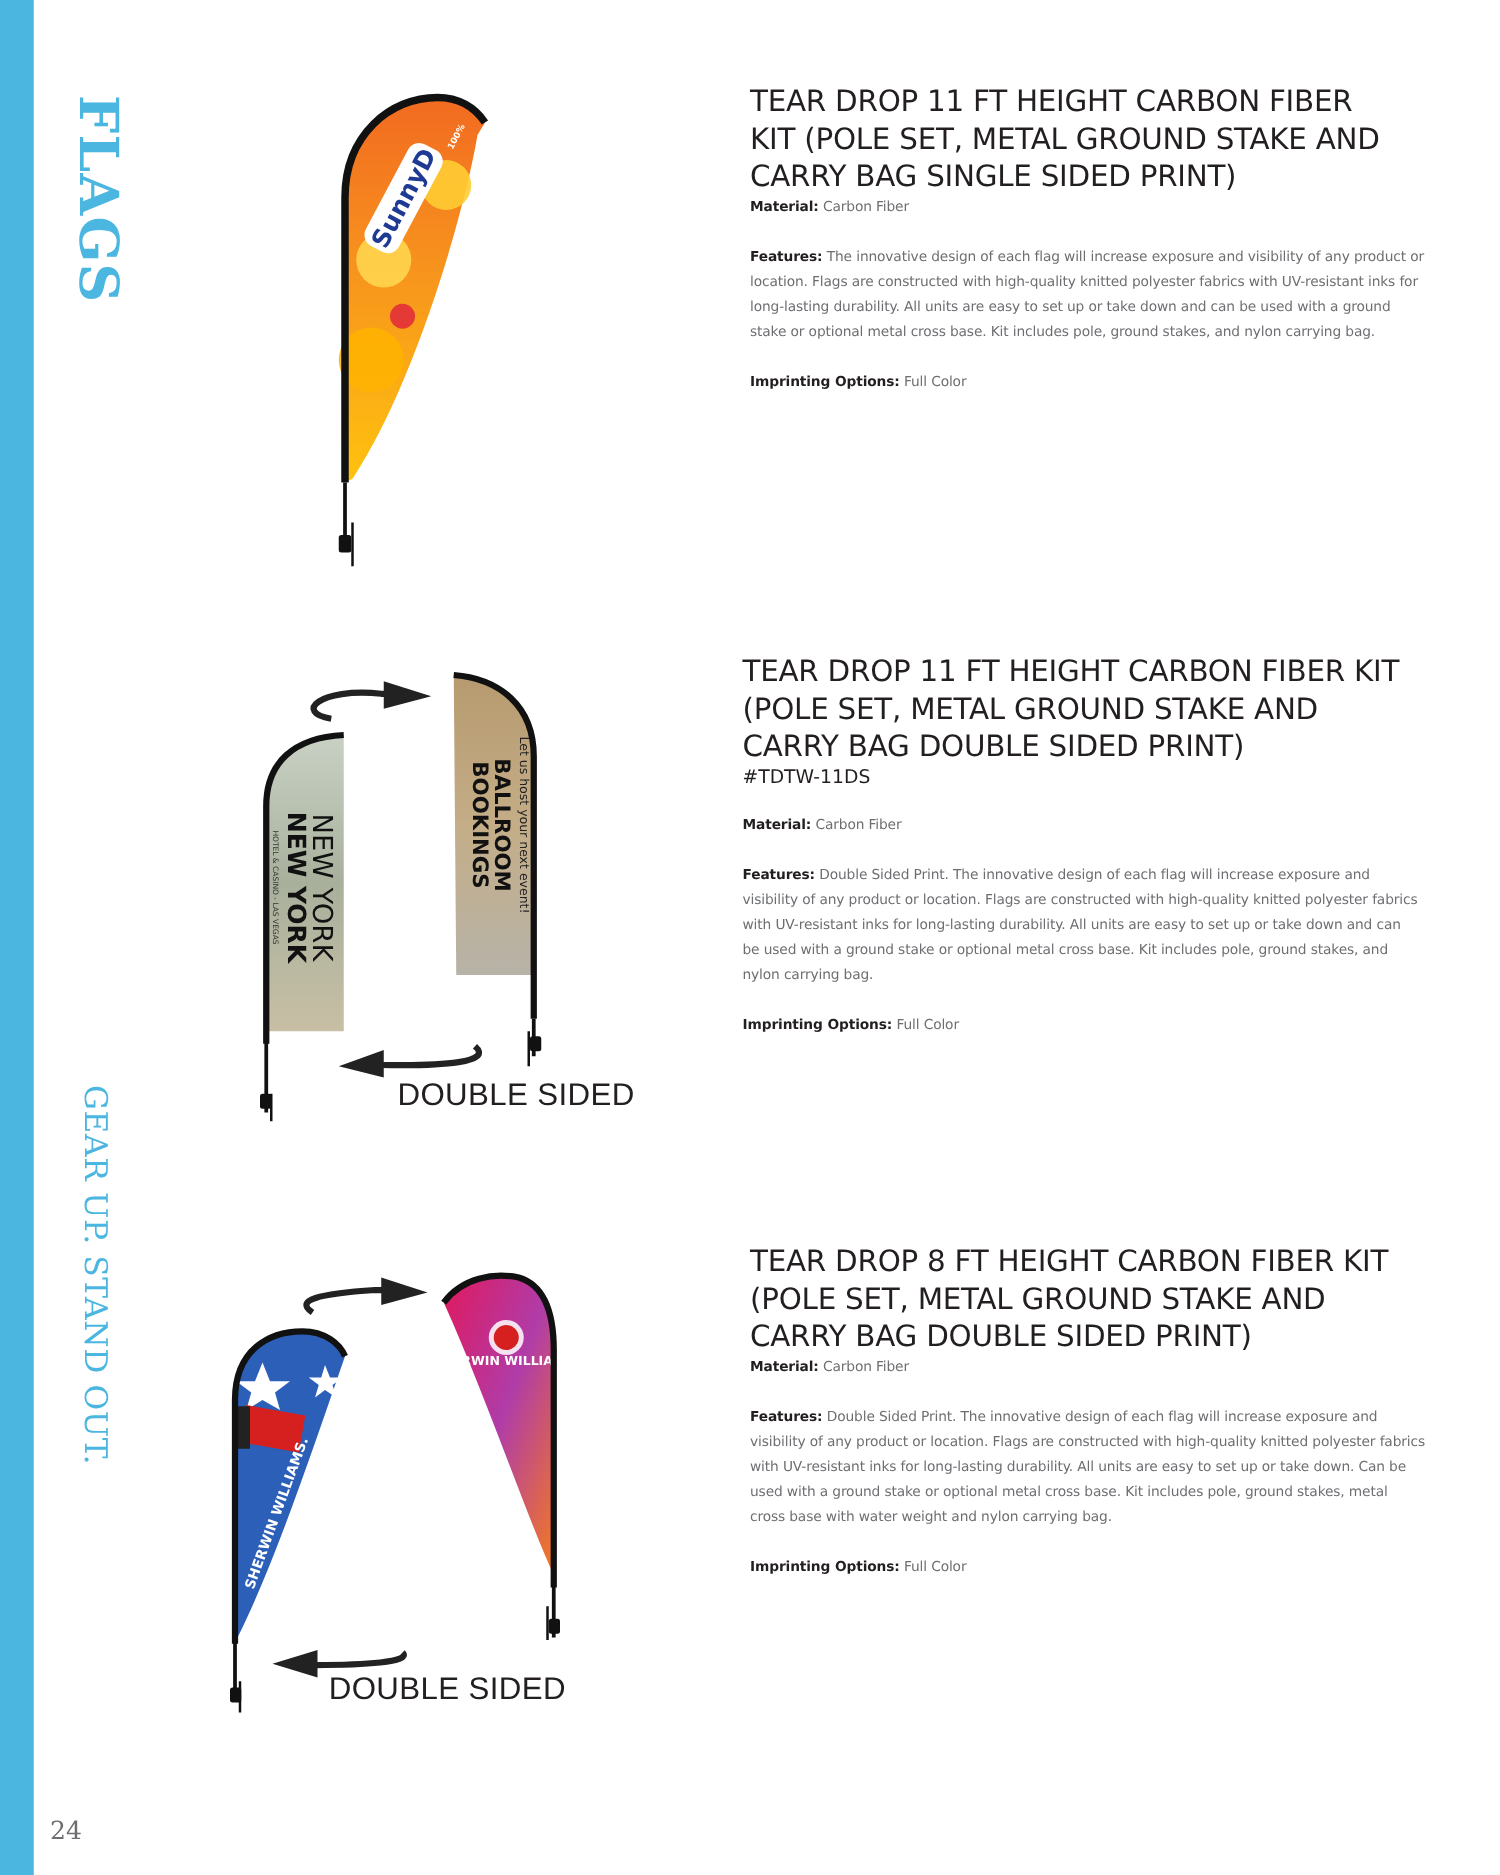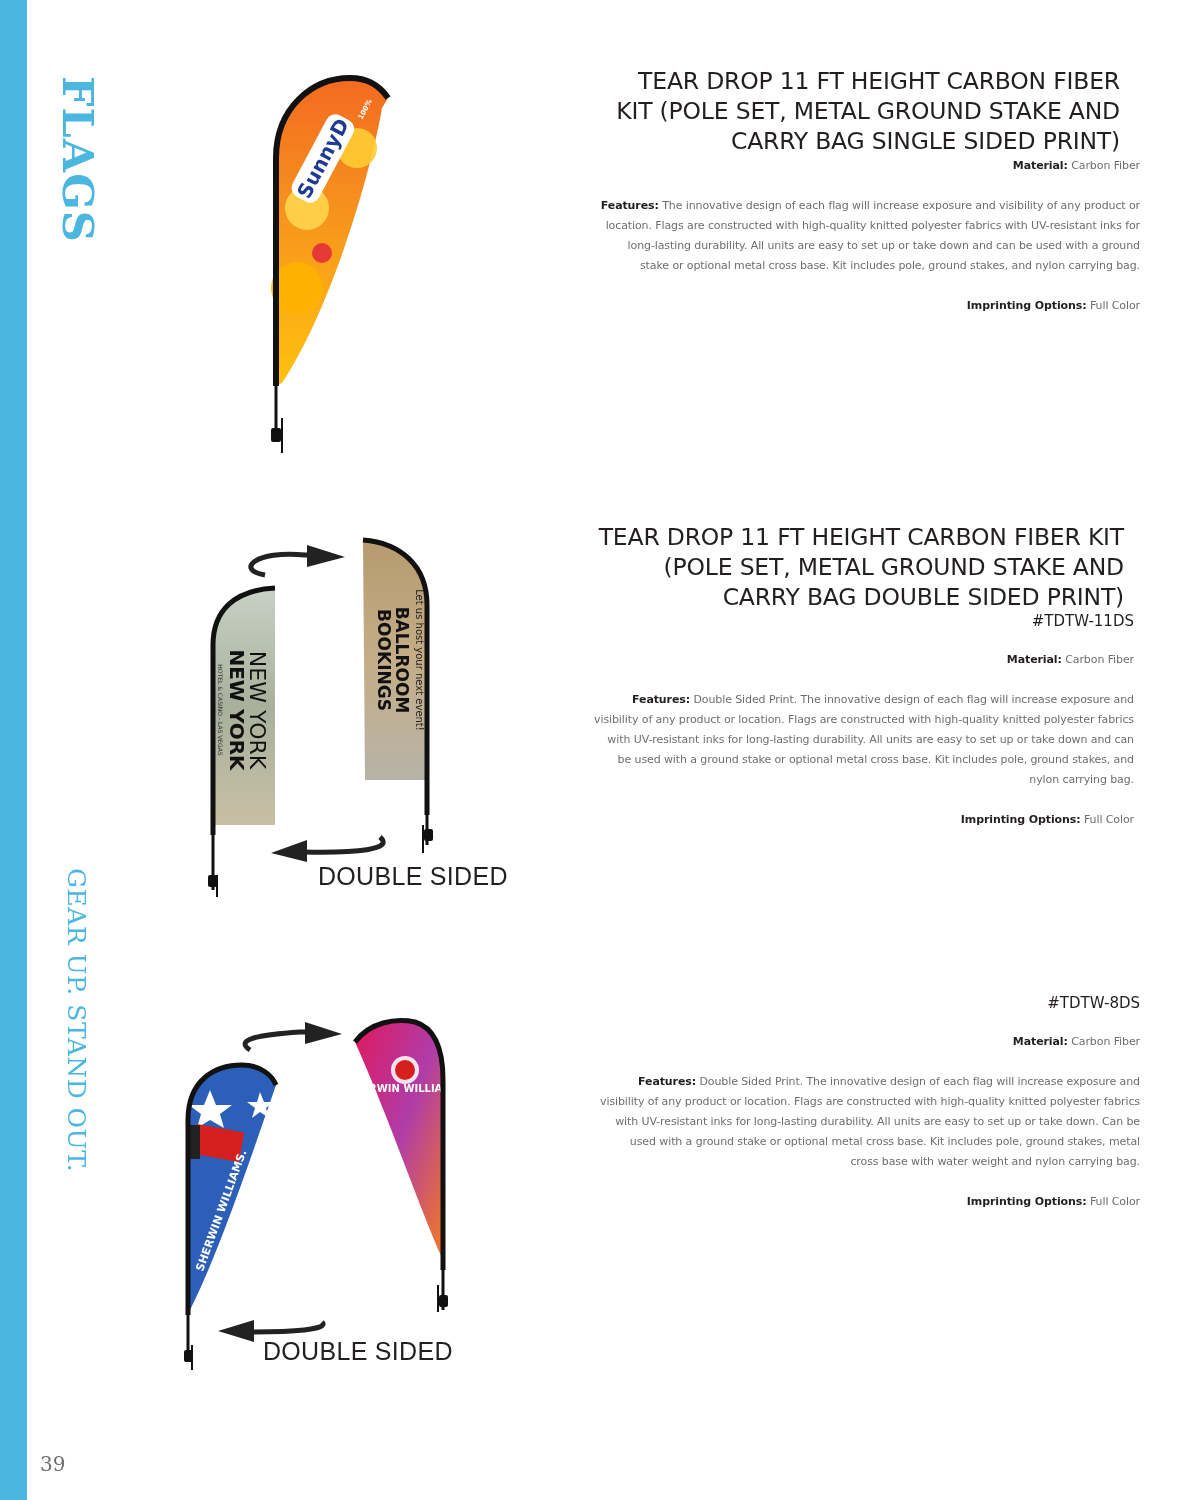--- a/index.html
+++ b/index.html
@@ -7,42 +7,42 @@
   body { position: relative; font-family: "DejaVu Sans", sans-serif; color: #231f20; }
 
   .side-bar { position: absolute; left: 0; top: 0; width: 27px; height: 1500px; background: #4bb6e0; }
 
   .vert { position: absolute; writing-mode: vertical-rl; font-family: "DejaVu Serif", serif; color: #4bb6e0; }
   .section-title { left: 56px; top: 76px; font-size: 43px; font-weight: bold; letter-spacing: 1px; line-height: 1; }
   .tagline { left: 64px; top: 868px; font-size: 25px; letter-spacing: 0.5px; line-height: 1; }
 
   .page-number { position: absolute; left: 40px; top: 1452px; font-family: "DejaVu Serif", serif; font-size: 20px; color: #6d6e71; }
 
-  .product { position: absolute; width: 540px; text-align: right; }
+  .product { position: absolute; width: 540px; }
   .p1 { left: 600px; top: 66px; }
   .p2 { left: 594px; top: 522px; }
   .p3 { left: 600px; top: 994px; }
 
   .product-title { font-family: "DejaVu Sans", sans-serif; font-size: 23.5px; line-height: 30px; color: #231f20; font-weight: normal; letter-spacing: -0.2px; }
   .sku { font-size: 15px; line-height: 18px; color: #231f20; margin-bottom: 20px; }
   .field { font-size: 11px; line-height: 20px; color: #6d6e71; margin-bottom: 20px; letter-spacing: -0.1px; }
   .field .lbl { color: #231f20; font-weight: 600; }
   .p1 .product-title { width: 520px; }
   .p2 .product-title { width: 530px; }
 
   .flag-art { position: absolute; }
   .caption { position: absolute; font-family: "Liberation Sans", sans-serif; font-size: 25px; color: #231f20; letter-spacing: 0.3px; }
 </style>
 </head>
 <body>
 
 <div class="side-bar"></div>
 <div class="vert section-title">FLAGS</div>
 <div class="vert tagline">GEAR UP. STAND OUT.</div>
-<div class="page-number">39</div>
+<div class="page-number">24</div>
 
 <svg class="flag-art" style="left:262px;top:68px;" width="135" height="390" viewBox="0 0 135 390">
   <defs>
     <linearGradient id="sunG" x1="0" y1="0" x2="0" y2="1">
       <stop offset="0" stop-color="#f26a21"></stop>
       <stop offset="0.45" stop-color="#f7941d"></stop>
       <stop offset="1" stop-color="#ffc20e"></stop>
     </linearGradient>
   </defs>
   <path d="M14,318 L14,90 C14,40 50,10 88,10 C105,10 118,18 126,30 L120,40 C110,100 70,240 20,315 Z" fill="url(#sunG)"></path>
@@ -153,17 +153,17 @@
 
 <div class="product p2">
   <h2 class="product-title">TEAR DROP 11 FT HEIGHT CARBON FIBER KIT (POLE SET, METAL GROUND STAKE AND CARRY BAG DOUBLE SIDED PRINT)</h2>
   <div class="sku">#TDTW-11DS</div>
   <p class="field"><span class="lbl">Material:</span> <span>Carbon Fiber</span></p>
   <p class="field"><span class="lbl">Features:</span> <span>Double Sided Print. The innovative design of each flag will increase exposure and visibility of any product or location. Flags are constructed with high-quality knitted polyester fabrics with UV-resistant inks for long-lasting durability. All units are easy to set up or take down and can be used with a ground stake or optional metal cross base. Kit includes pole, ground stakes, and nylon carrying bag.</span></p>
   <p class="field"><span class="lbl">Imprinting Options:</span> <span>Full Color</span></p>
 </div>
 
 <div class="product p3">
-  <div class="sku">#TDTW-8DS</div>
+  <h2 class="product-title">TEAR DROP 8 FT HEIGHT CARBON FIBER KIT (POLE SET, METAL GROUND STAKE AND CARRY BAG DOUBLE SIDED PRINT)</h2>
   <p class="field"><span class="lbl">Material:</span> <span>Carbon Fiber</span></p>
   <p class="field"><span class="lbl">Features:</span> <span>Double Sided Print. The innovative design of each flag will increase exposure and visibility of any product or location. Flags are constructed with high-quality knitted polyester fabrics with UV-resistant inks for long-lasting durability. All units are easy to set up or take down. Can be used with a ground stake or optional metal cross base. Kit includes pole, ground stakes, metal cross base with water weight and nylon carrying bag.</span></p>
   <p class="field"><span class="lbl">Imprinting Options:</span> <span>Full Color</span></p>
 </div>
 
 </body></html>

